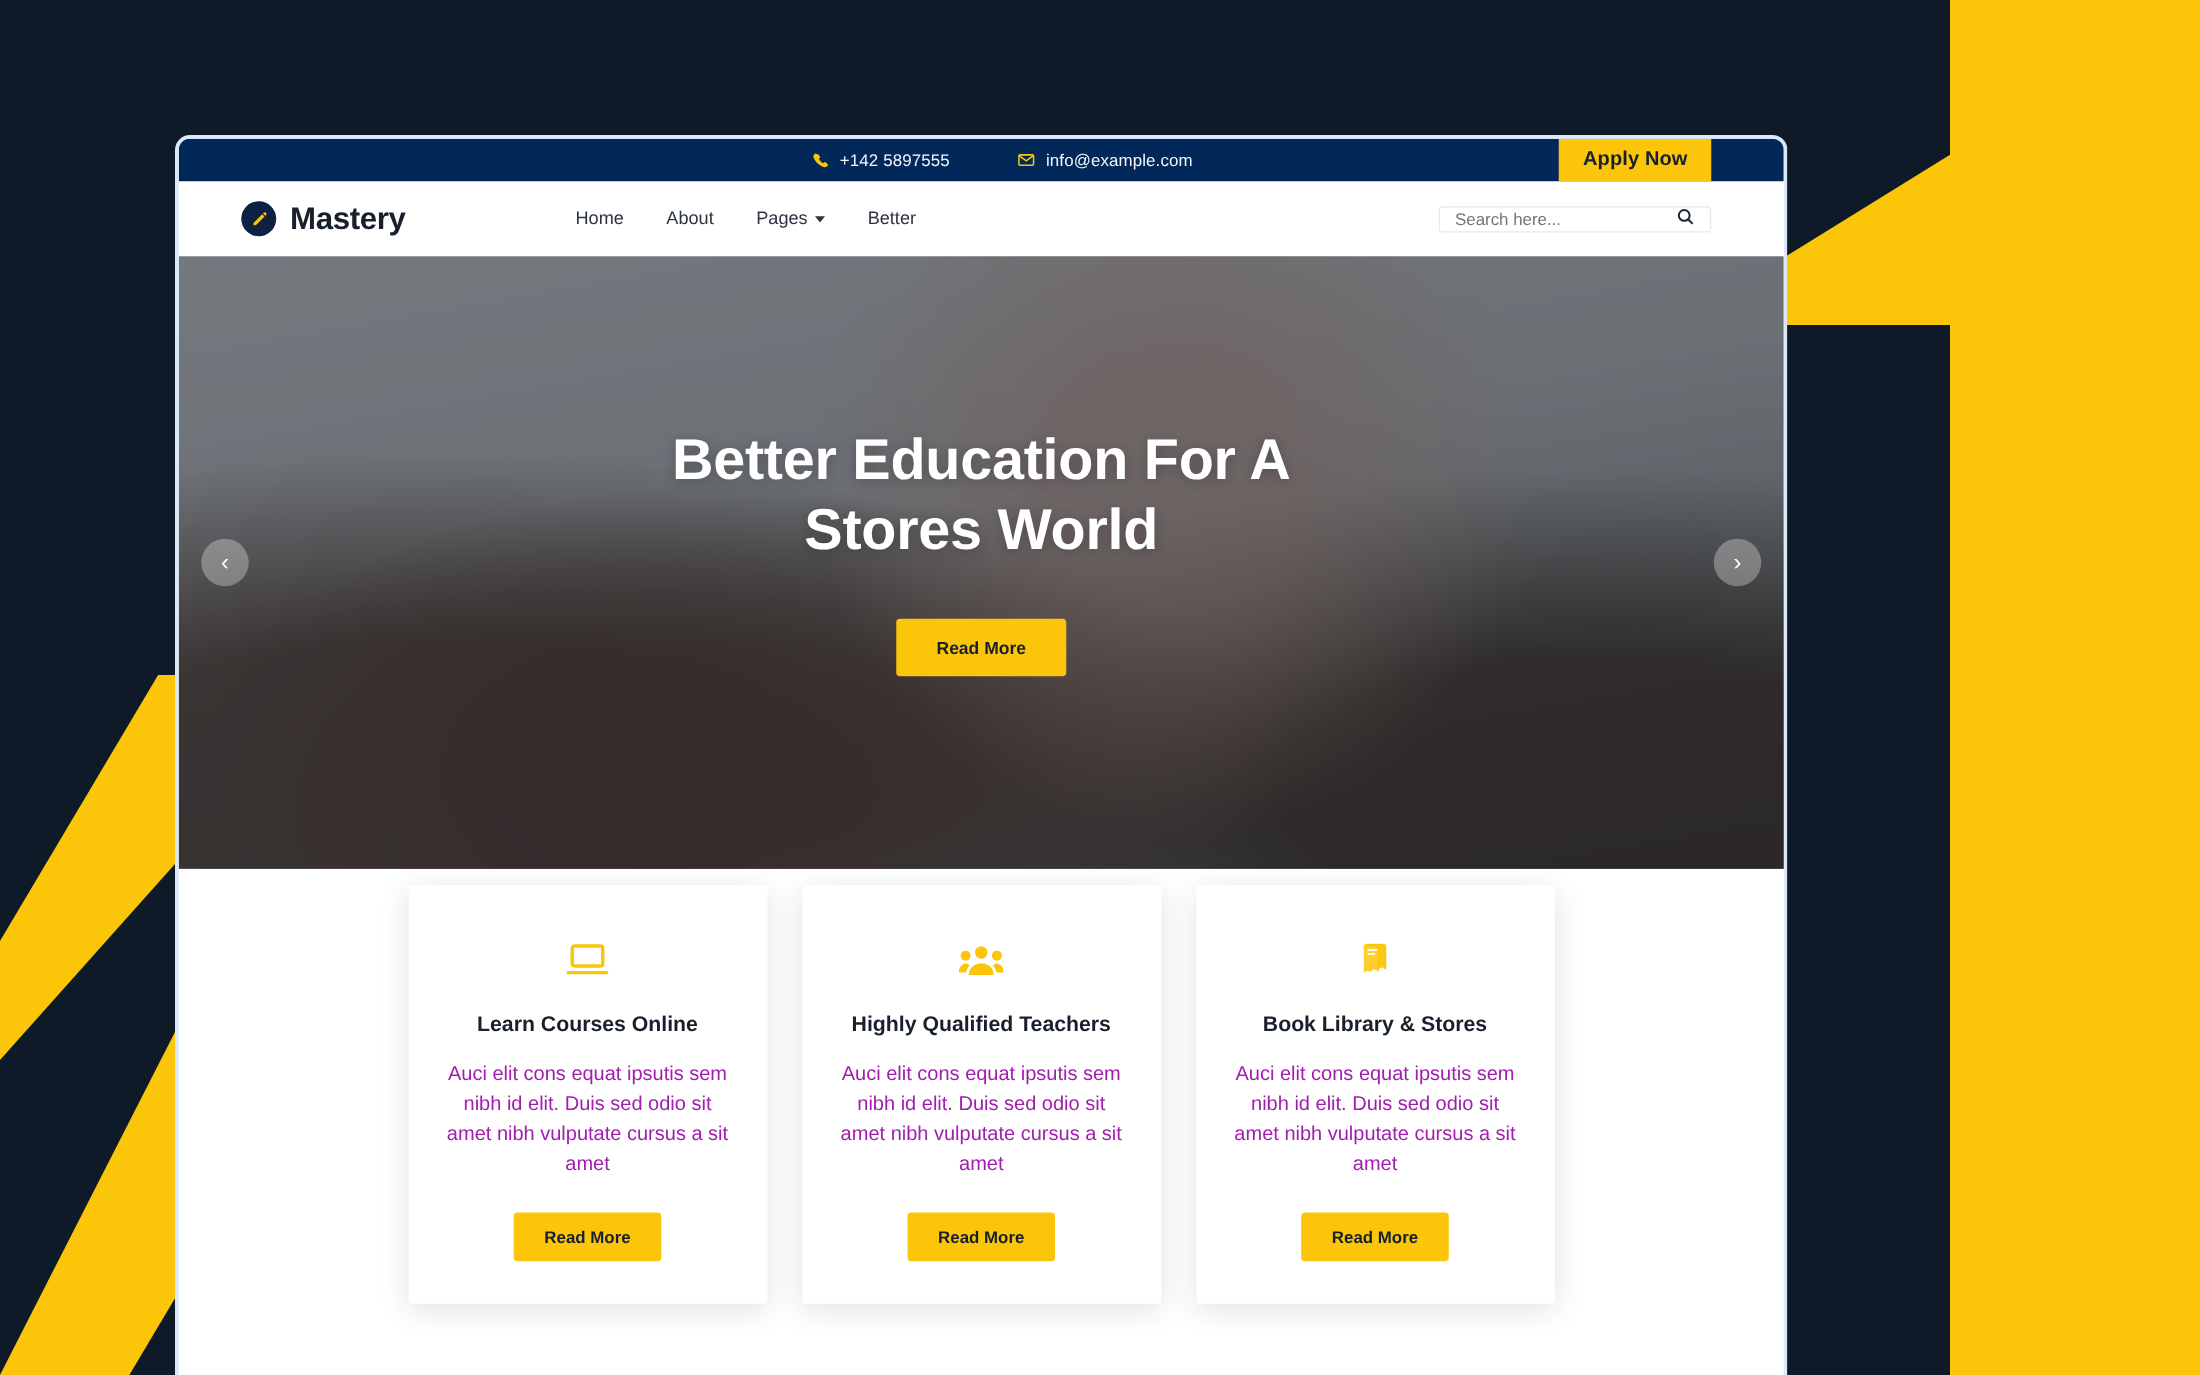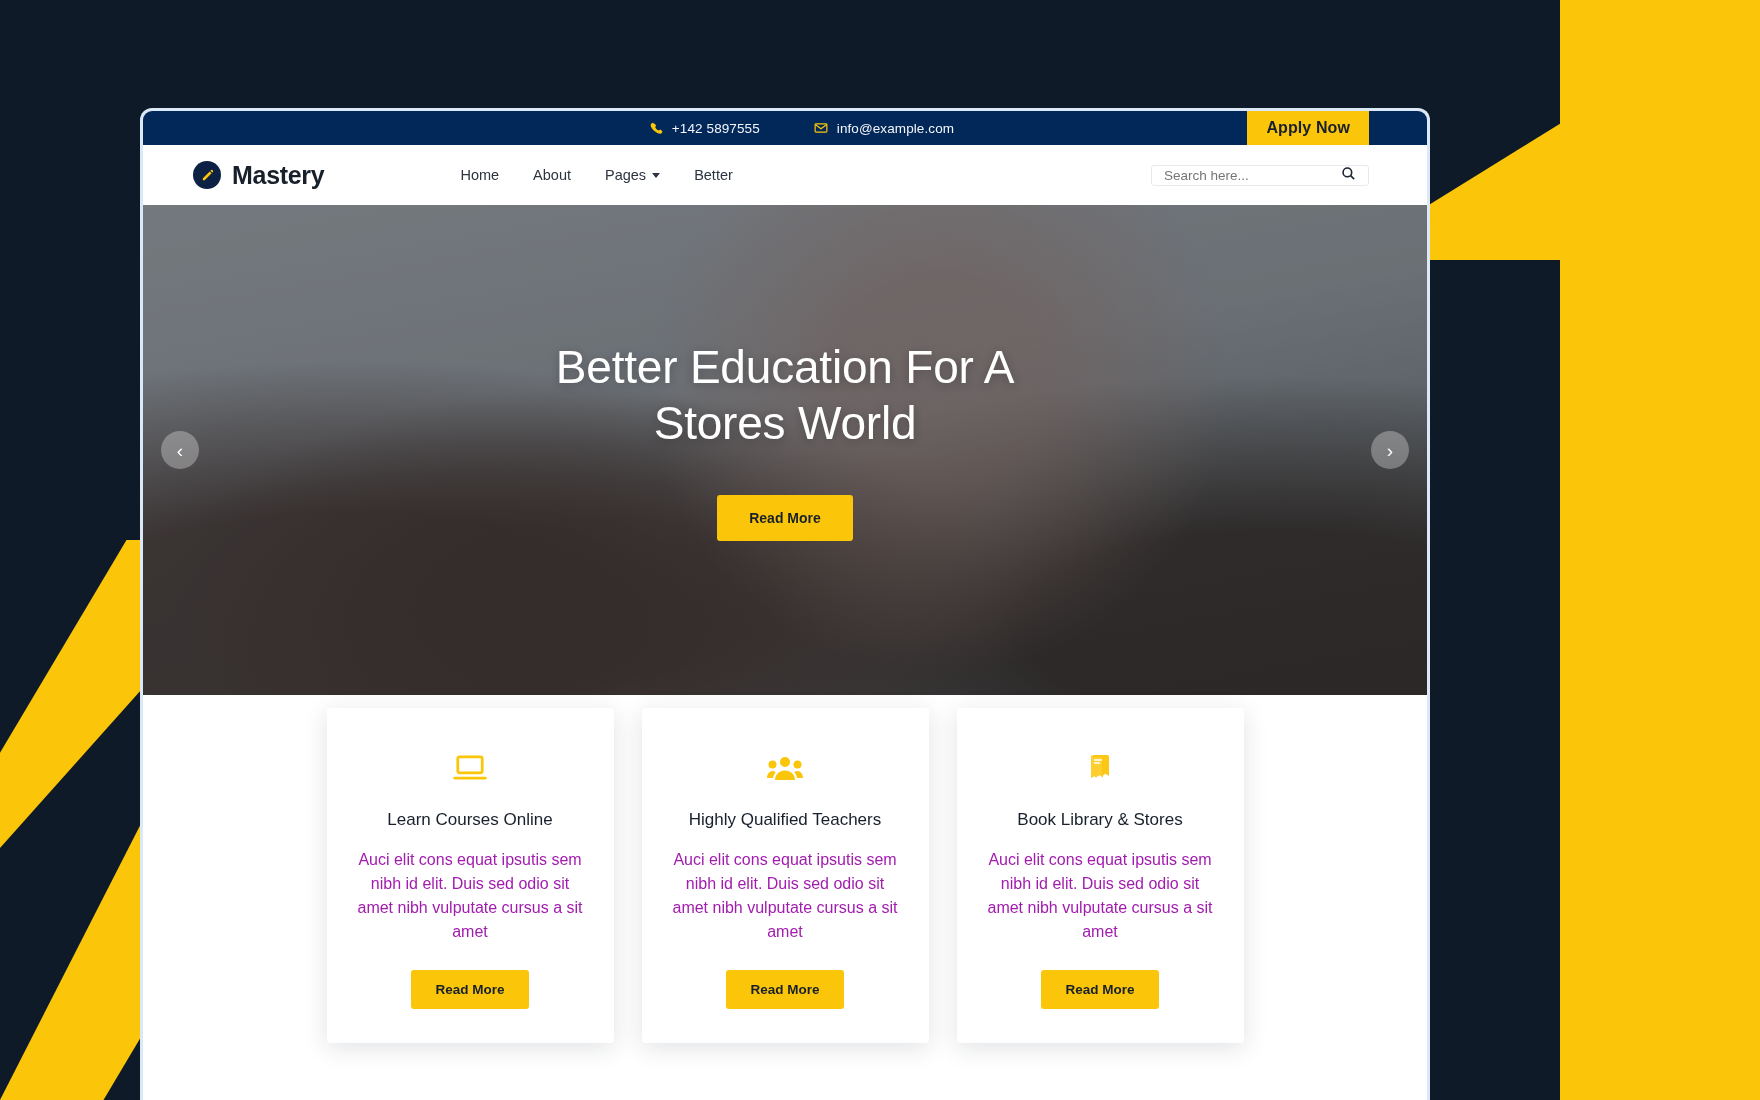--- a/index.html
+++ b/index.html
@@ -109,21 +109,21 @@
       radial-gradient(ellipse at 88% 86%, rgba(45,35,30,0.85) 0 16%, rgba(0,0,0,0) 42%),
       linear-gradient(170deg,#9a9ea3 0%, #8d9196 40%, #6f7579 70%, #4b5054 100%);
   }
   .hero::after { content:""; position:absolute; inset:0; background:rgba(30,35,42,0.30); }
   .hero-inner {
     position:relative; z-index:3; height:100%;
     display:flex; flex-direction:column; align-items:center; justify-content:center;
     padding-bottom:20px;
   }
   .hero-title {
-    color:#fff; font-size:46px; font-weight:normal; line-height:1.22;
+    color:#fff; font-size:46px; font-weight:bold; line-height:1.22;
     text-align:center; max-width:700px; letter-spacing:-.2px;
     text-shadow:0 2px 10px rgba(0,0,0,.25);
   }
   .hero-btn {
     margin-top:44px; background:#fbc50a; color:#17202b;
     font-size:14px; font-weight:bold; border:none; cursor:pointer;
     padding:15px 32px; border-radius:3px;
   }
   .arrow {
     position:absolute; top:50%; transform:translateY(-50%); z-index:4;
@@ -141,21 +141,21 @@
     position:absolute; left:0; right:0; top:597px; z-index:5;
     display:flex; justify-content:center; gap:28px;
   }
   .card {
     width:287px; background:#fff; border-radius:3px;
     box-shadow:0 5px 24px rgba(20,30,50,.13);
     padding:40px 26px 34px; text-align:center;
   }
   .card-icon { color:#fbc50a; height:40px; display:flex; align-items:center; justify-content:center; }
   .card-title {
-    margin-top:22px; font-size:17px; font-weight:normal; color:#17202b;
+    margin-top:22px; font-size:17px; font-weight:bold; color:#17202b;
   }
   .card-text {
     margin-top:18px; font-size:16px; line-height:1.5; color:#a21caf;
   }
   .card-btn {
     margin-top:26px; background:#fbc50a; color:#17202b;
     font-size:13.5px; font-weight:bold; border:none; cursor:pointer;
     padding:12px 24px; border-radius:3px;
   }
   .below { height:200px; background:#fff; }

